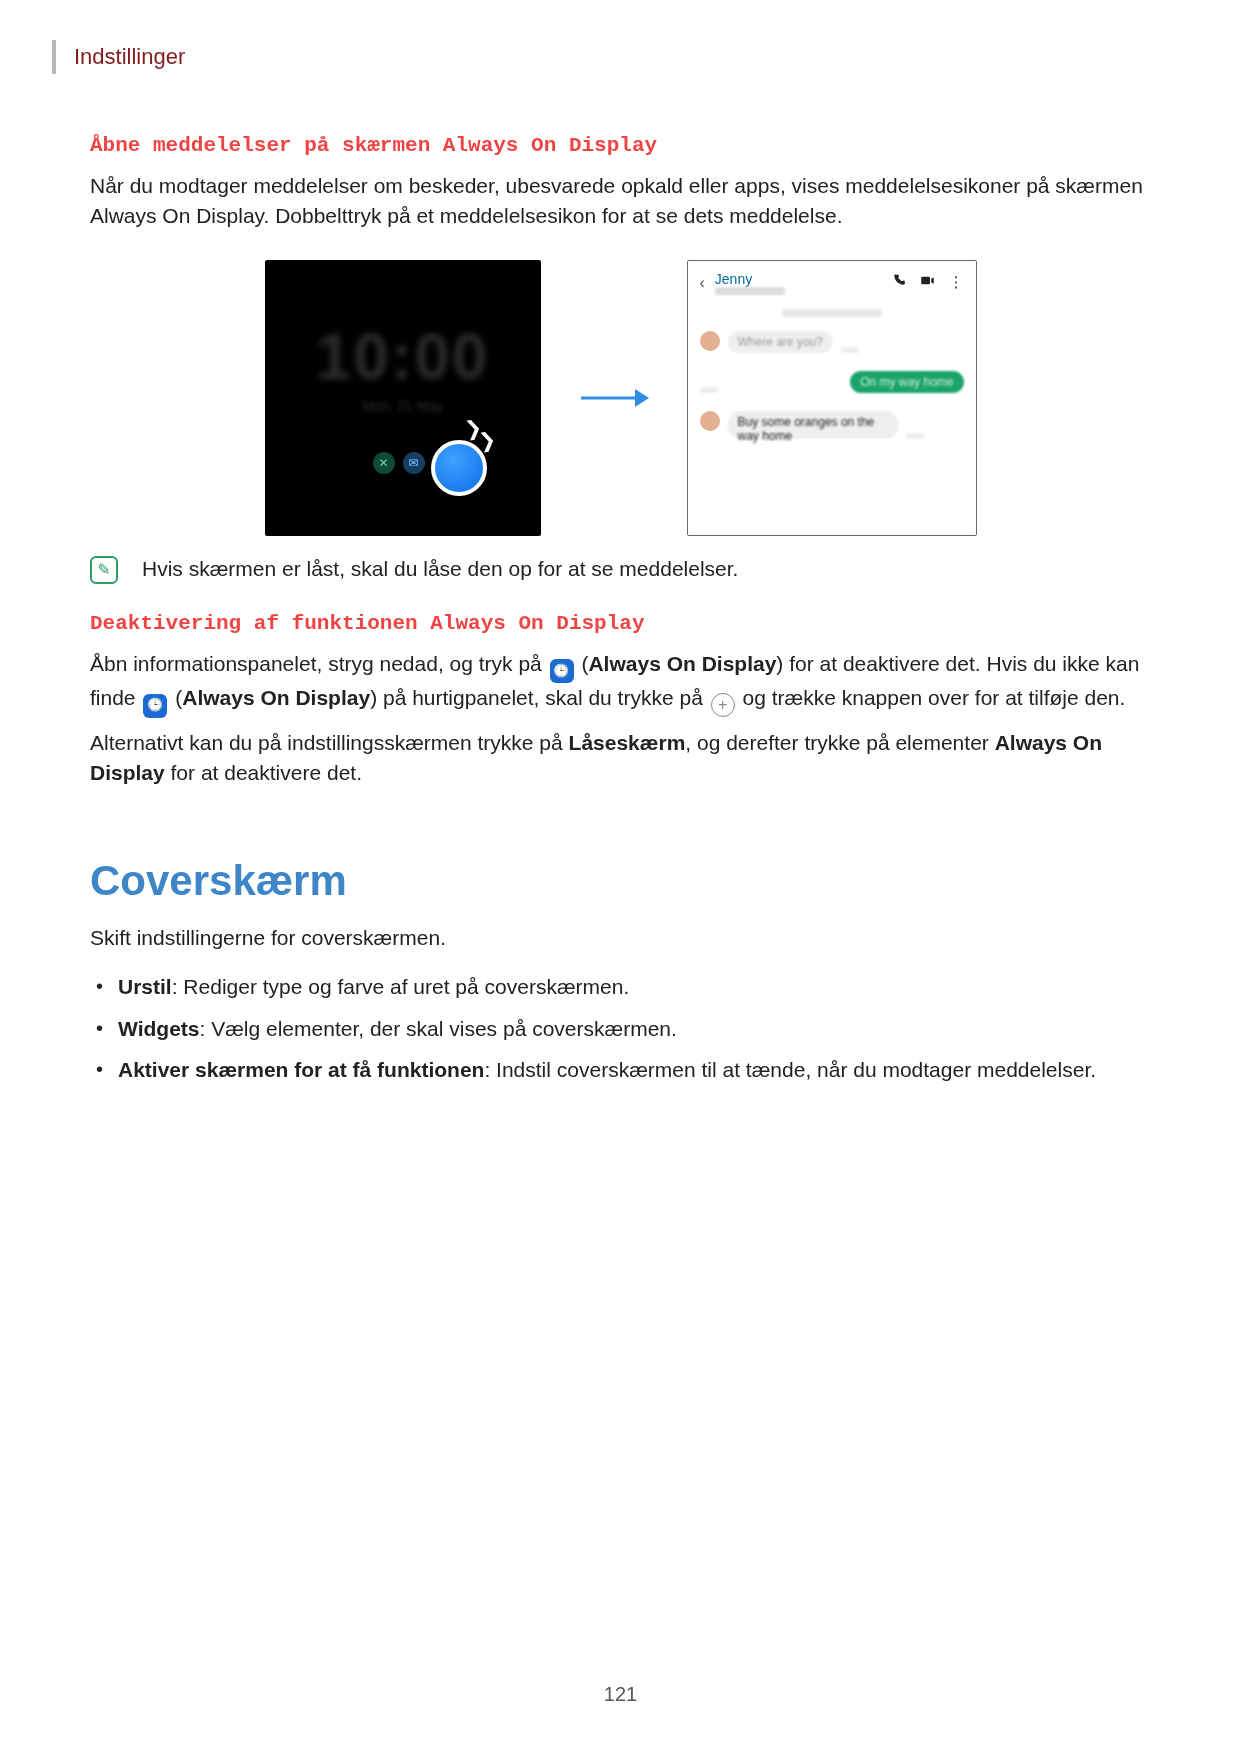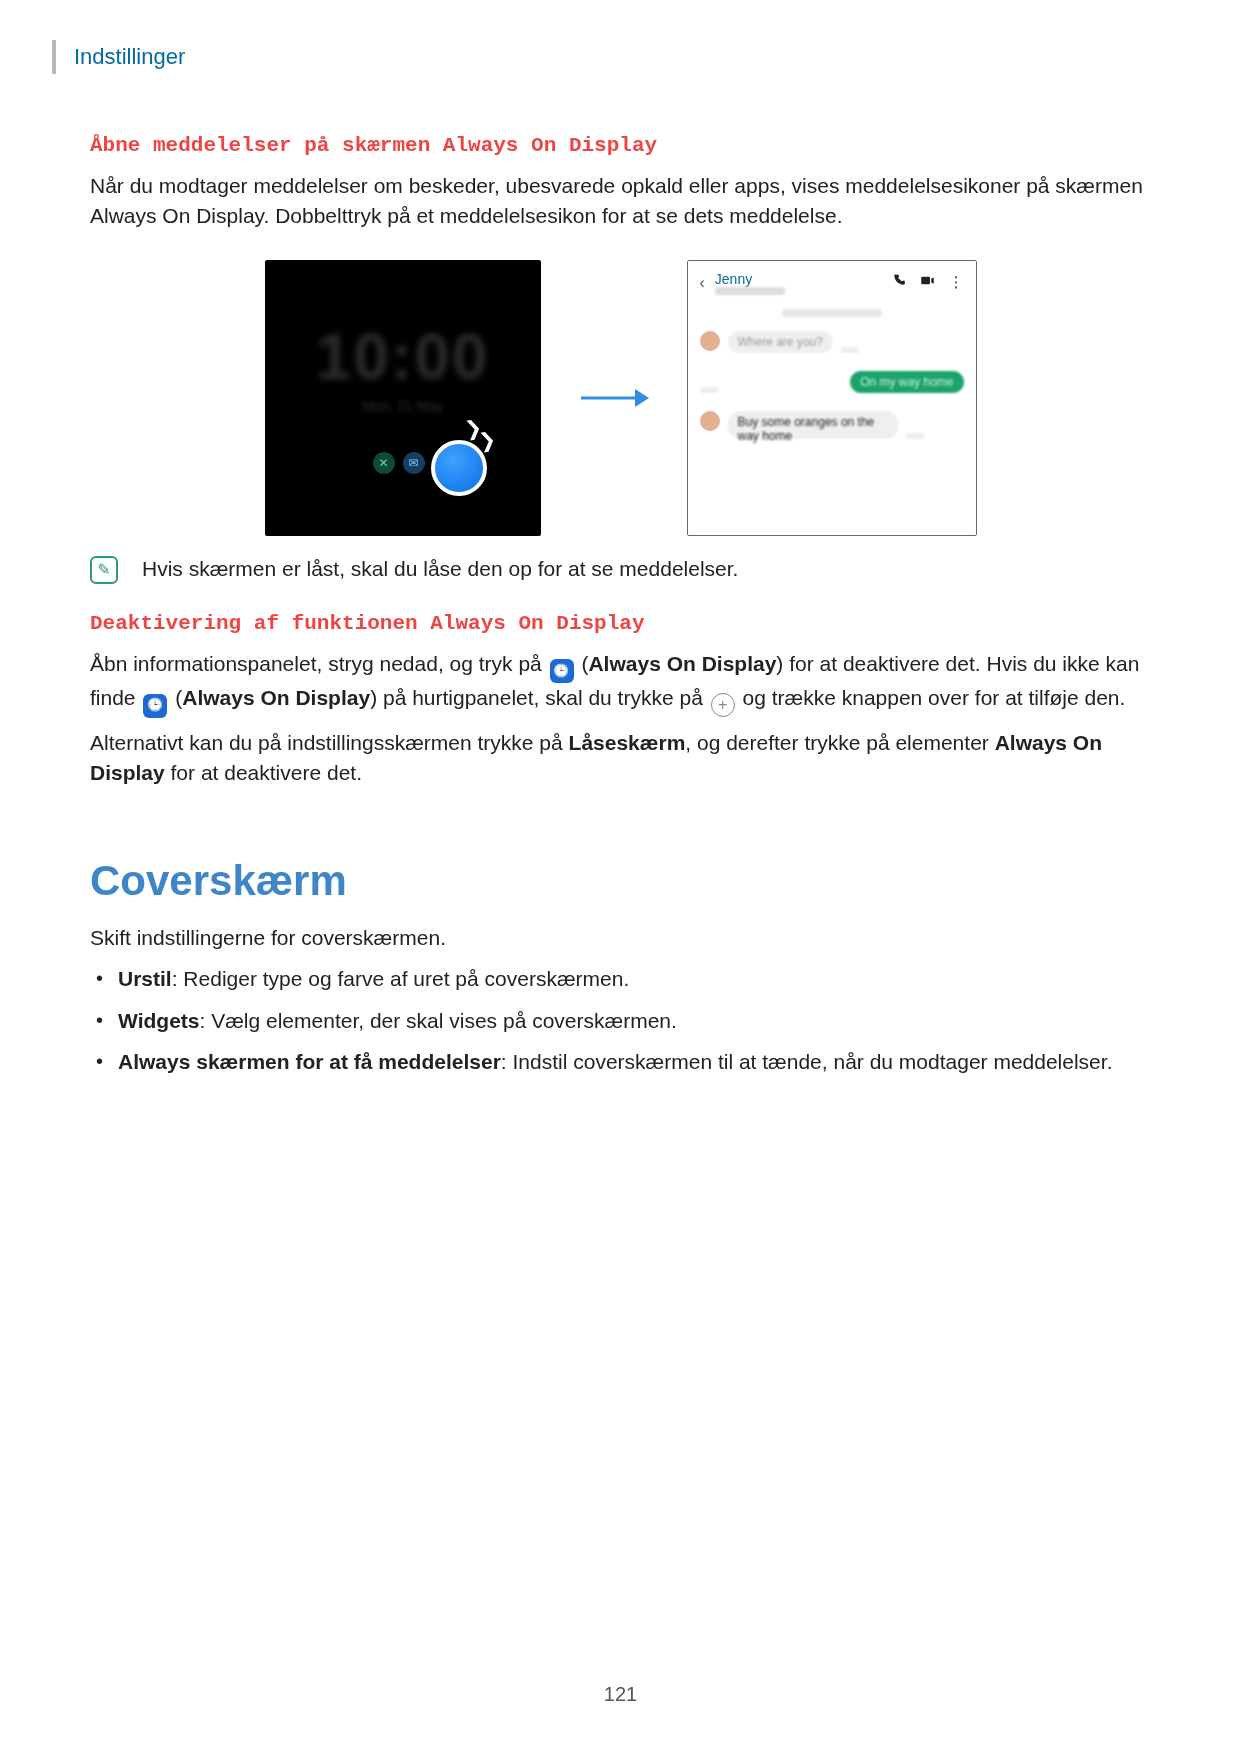--- a/index.html
+++ b/index.html
@@ -21,21 +21,21 @@
     margin-left:-38px;
   }
   .chapter-rule {
     width:4px;
     height:34px;
     background:#b8b8b8;
     border-radius:1px;
   }
   .chapter-text {
     font-size:22px;
-    color:#0369a1;
+    color:#7f1d1d;
   }
 
   h2.subheading {
     font-size:21px;
     font-weight:700;
     color:#ef4444;
     margin-bottom:14px;
     font-family:Liberation Mono, monospace;
   }
   p.body {
@@ -168,21 +168,21 @@
   h1.section-title {
     color:#3e86c8;
     font-size:42px;
     font-weight:700;
     margin-bottom:18px;
   }
 
   ul.bullets{
     list-style:none;
     padding-left:28px;
-    margin-top:10px;
+    margin-top:18px;
   }
   ul.bullets li{
     position:relative;
     font-size:21px;
     line-height:1.5;
     margin-bottom:10px;
   }
   ul.bullets li::before{
     content:"•";
     position:absolute;
@@ -297,19 +297,19 @@
   <p class="body">Skift indstillingerne for coverskærmen.</p>
 
   <ul class="bullets">
     <li>
       <span class="bold">Urstil</span><span>: Rediger type og farve af uret på coverskærmen.</span>
     </li>
     <li>
       <span class="bold">Widgets</span><span>: Vælg elementer, der skal vises på coverskærmen.</span>
     </li>
     <li>
-      <span class="bold">Always skærmen for at få meddelelser</span><span>: Indstil coverskærmen til at tænde, når du modtager meddelelser.</span>
+      <span class="bold">Aktiver skærmen for at få funktionen</span><span>: Indstil coverskærmen til at tænde, når du modtager meddelelser.</span>
     </li>
   </ul>
 
 </div>
 
 <div class="page-num">121</div>
 
 </body></html>

